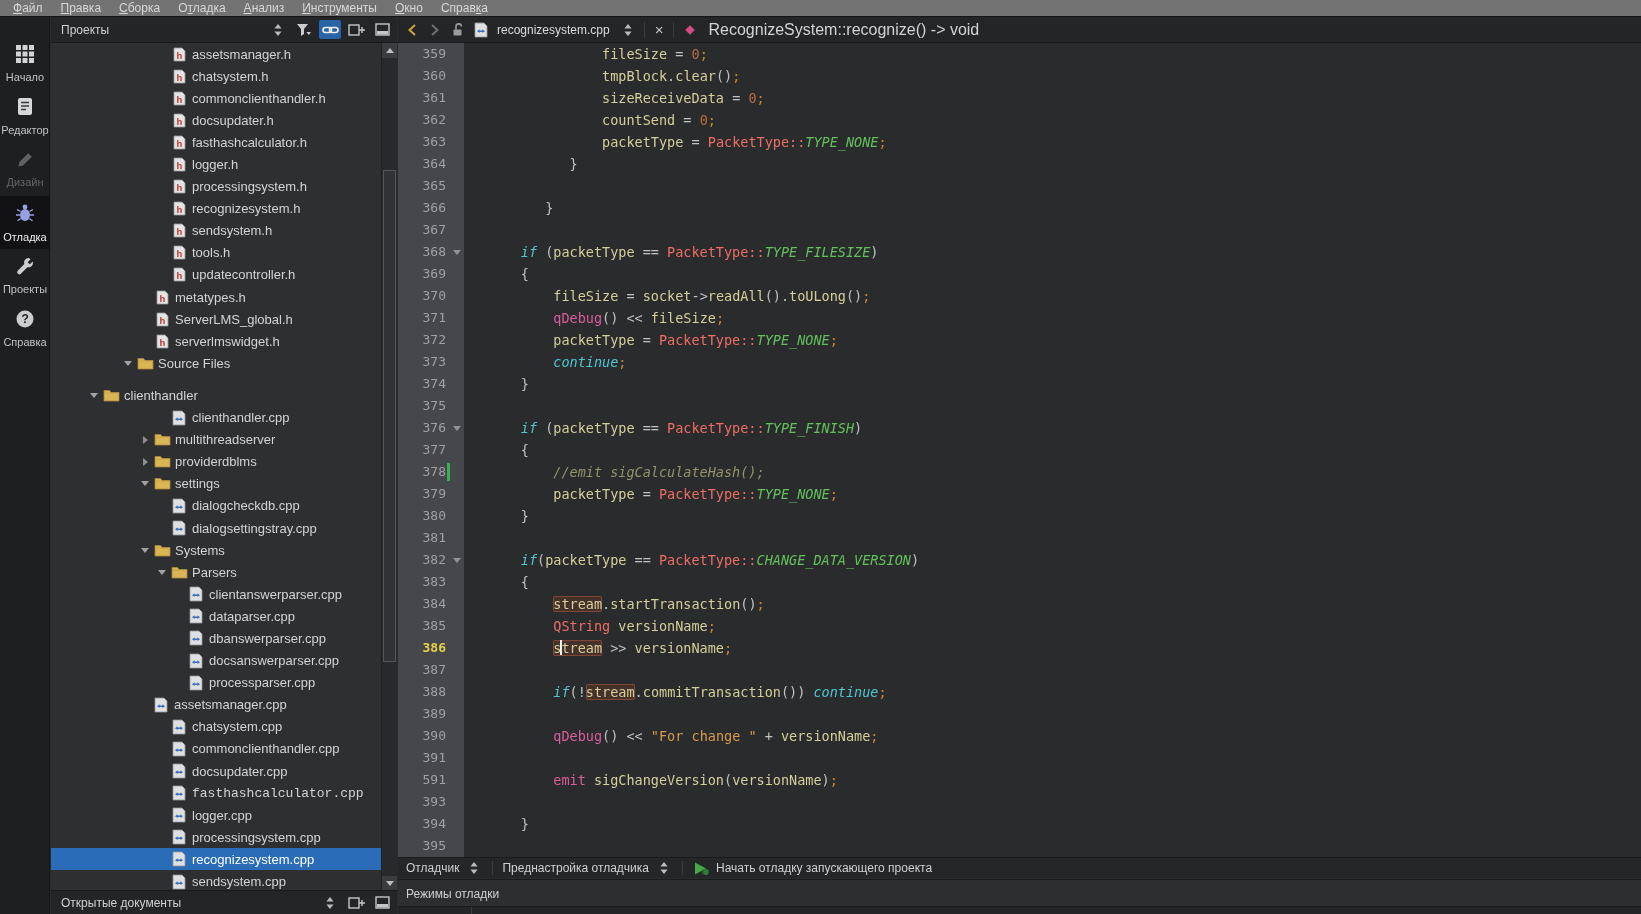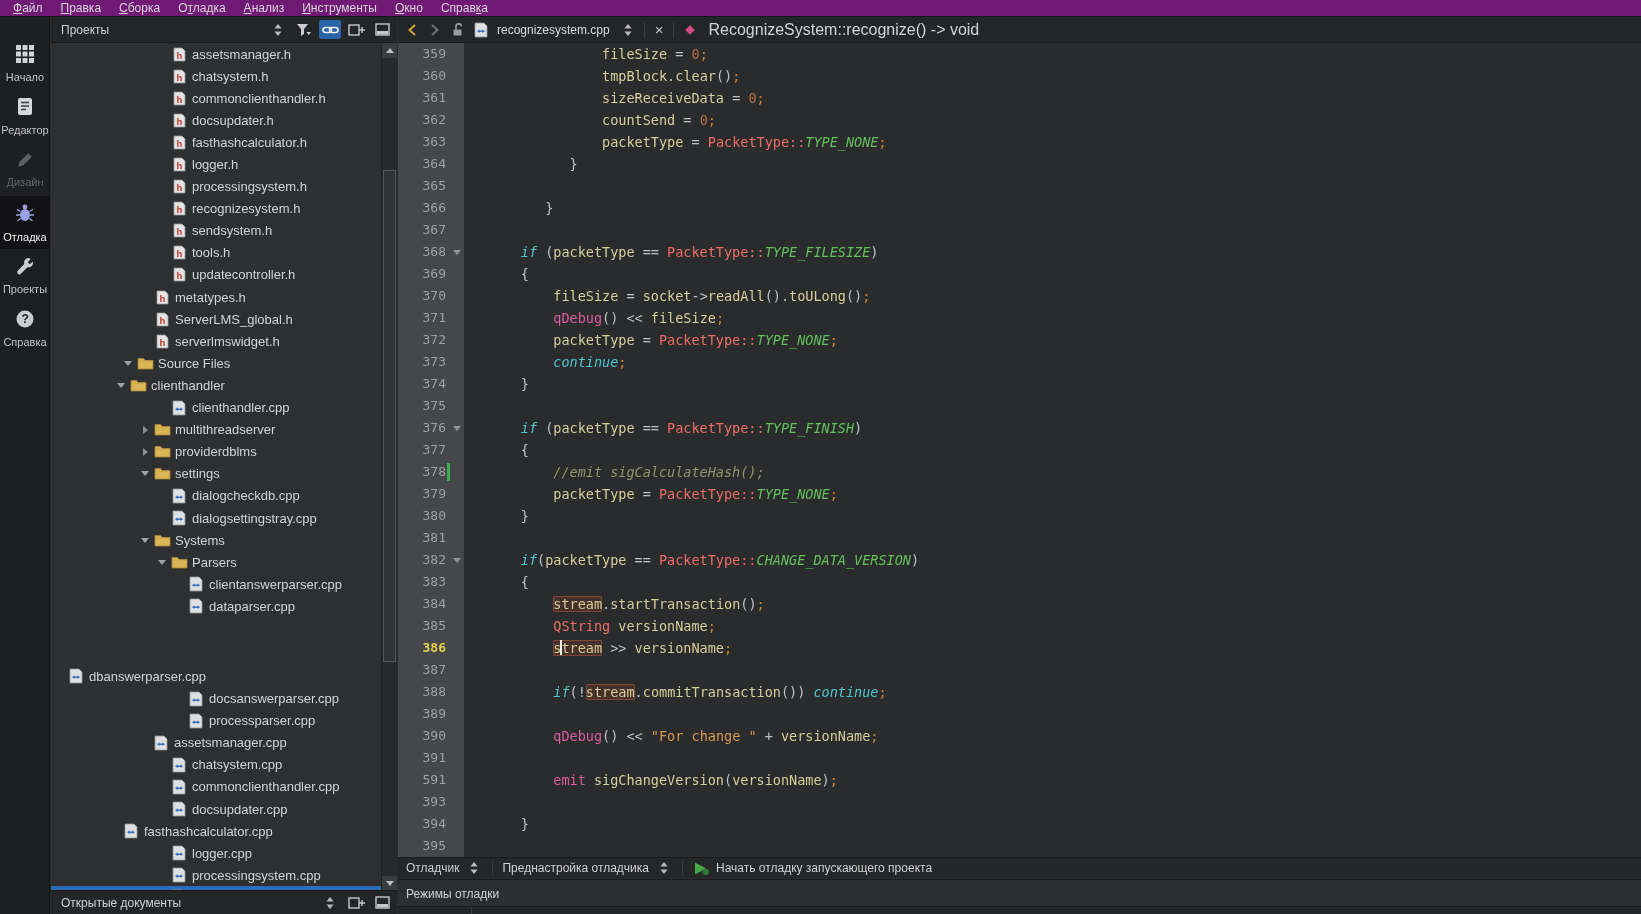--- a/index.html
+++ b/index.html
@@ -1,21 +1,21 @@
 <!DOCTYPE html>
 <html><head>
 <meta charset="utf-8">
 <style>
   html,body{margin:0;padding:0;background:#1a1a1a;}
   .app{position:relative;width:1641px;height:914px;overflow:hidden;background:#292b2c;
        font-family:"Liberation Sans",sans-serif;-webkit-font-smoothing:antialiased;}
   u{text-decoration:underline;}
 
   
-  .menubar{position:absolute;left:0;top:0;right:0;height:16px;background:#701a75;
+  .menubar{position:absolute;left:0;top:0;right:0;height:16px;background:#737373;
            border-bottom:1px solid #151516;display:flex;align-items:center;padding-left:4px;z-index:9;}
   .menu-item{color:#d8d8d8;font-size:12px;padding:0 9px;white-space:nowrap;cursor:default;}
 
   
   .modebar{position:absolute;left:0;top:17px;bottom:0;width:50px;background:#1e1f20;
            border-right:1px solid #161617;padding-top:20px;box-sizing:border-box;z-index:5;}
   .mode-item{width:50px;height:53px;display:flex;flex-direction:column;align-items:center;
              justify-content:center;gap:3px;overflow:hidden;}
   .mode-item .mi-label{font-size:11px;color:#c2c3c4;white-space:nowrap;}
   .mode-item.selected{background:#121214;}
@@ -346,21 +346,21 @@
             <span class="tri-down"></span>
           </span>
           <span class="t-icon">
             <svg width="17" height="15" viewBox="0 0 17 15">
               <path d="M1 2.5h5.5L8 4.5h8V13H1z" fill="#d9b556" stroke="#a8863a" stroke-width="0.8"></path>
               <path d="M1 5.2h15" stroke="#c9a546" stroke-width="0.8"></path>
             </svg>
           </span>
           <span class="t-label">Source Files</span>
         </div>
-        <div class="tree-row" style="padding-left: 62px;">
+        <div class="tree-row" style="padding-left: 35px; margin-top: 10px;">
           <span class="t-arrow">
             <span class="tri-down"></span>
           </span>
           <span class="t-icon">
             <svg width="17" height="15" viewBox="0 0 17 15">
               <path d="M1 2.5h5.5L8 4.5h8V13H1z" fill="#d9b556" stroke="#a8863a" stroke-width="0.8"></path>
               <path d="M1 5.2h15" stroke="#c9a546" stroke-width="0.8"></path>
             </svg>
           </span>
           <span class="t-label">clienthandler</span>
@@ -468,21 +468,21 @@
         <div class="tree-row" style="padding-left: 120px;">
           <span class="t-arrow"></span>
           <span class="t-icon">
             <svg width="14" height="16" viewBox="0 0 14 16">
               <path d="M1 1h9l3 3v11H1z" fill="#dfe0e1" stroke="#97989a" stroke-width="0.8"></path>
               <path d="M3 9.2l2.6-1.9v1.2h2.8V7.3l2.6 1.9-2.6 1.9v-1.2H5.6v1.2z" fill="#3a6fc0"></path>
             </svg>
           </span>
           <span class="t-label">dataparser.cpp</span>
         </div>
-        <div class="tree-row" style=" margin-top: 48px;">
+        <div class="tree-row" style="padding-left: 120px;">
           <span class="t-arrow"></span>
           <span class="t-icon">
             <svg width="14" height="16" viewBox="0 0 14 16">
               <path d="M1 1h9l3 3v11H1z" fill="#dfe0e1" stroke="#97989a" stroke-width="0.8"></path>
               <path d="M3 9.2l2.6-1.9v1.2h2.8V7.3l2.6 1.9-2.6 1.9v-1.2H5.6v1.2z" fill="#3a6fc0"></path>
             </svg>
           </span>
           <span class="t-label">dbanswerparser.cpp</span>
         </div>
         <div class="tree-row" style="padding-left: 120px;">
@@ -538,21 +538,21 @@
         <div class="tree-row" style="padding-left: 103px;">
           <span class="t-arrow"></span>
           <span class="t-icon">
             <svg width="14" height="16" viewBox="0 0 14 16">
               <path d="M1 1h9l3 3v11H1z" fill="#dfe0e1" stroke="#97989a" stroke-width="0.8"></path>
               <path d="M3 9.2l2.6-1.9v1.2h2.8V7.3l2.6 1.9-2.6 1.9v-1.2H5.6v1.2z" fill="#3a6fc0"></path>
             </svg>
           </span>
           <span class="t-label">docsupdater.cpp</span>
         </div>
-        <div class="tree-row" style="padding-left: 55px;">
+        <div class="tree-row" style="padding-left: 103px; font-family: Liberation Mono, monospace;">
           <span class="t-arrow"></span>
           <span class="t-icon">
             <svg width="14" height="16" viewBox="0 0 14 16">
               <path d="M1 1h9l3 3v11H1z" fill="#dfe0e1" stroke="#97989a" stroke-width="0.8"></path>
               <path d="M3 9.2l2.6-1.9v1.2h2.8V7.3l2.6 1.9-2.6 1.9v-1.2H5.6v1.2z" fill="#3a6fc0"></path>
             </svg>
           </span>
           <span class="t-label">fasthashcalculator.cpp</span>
         </div>
         <div class="tree-row" style="padding-left: 103px;">

